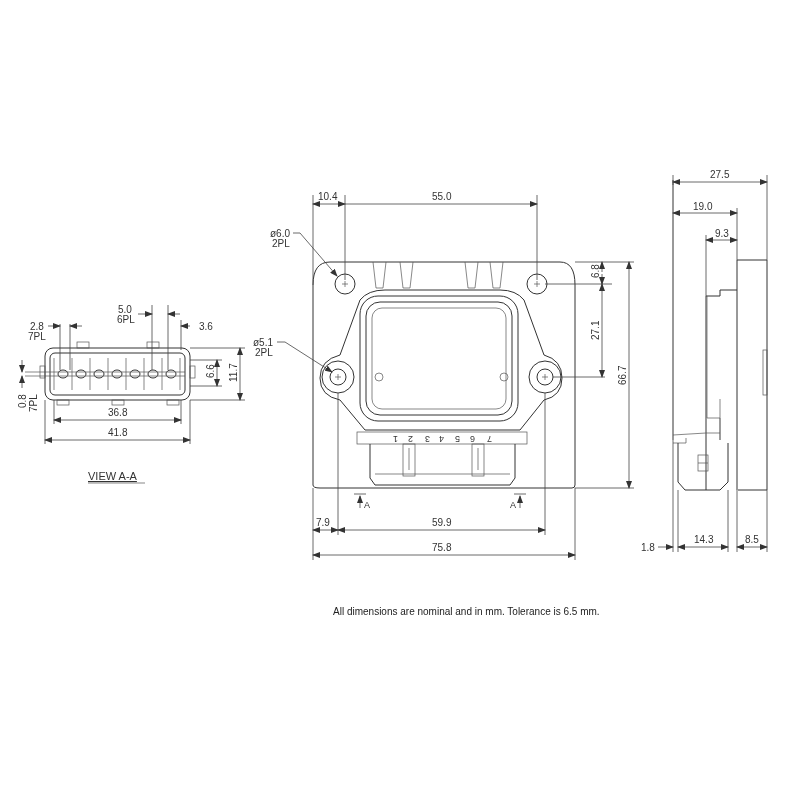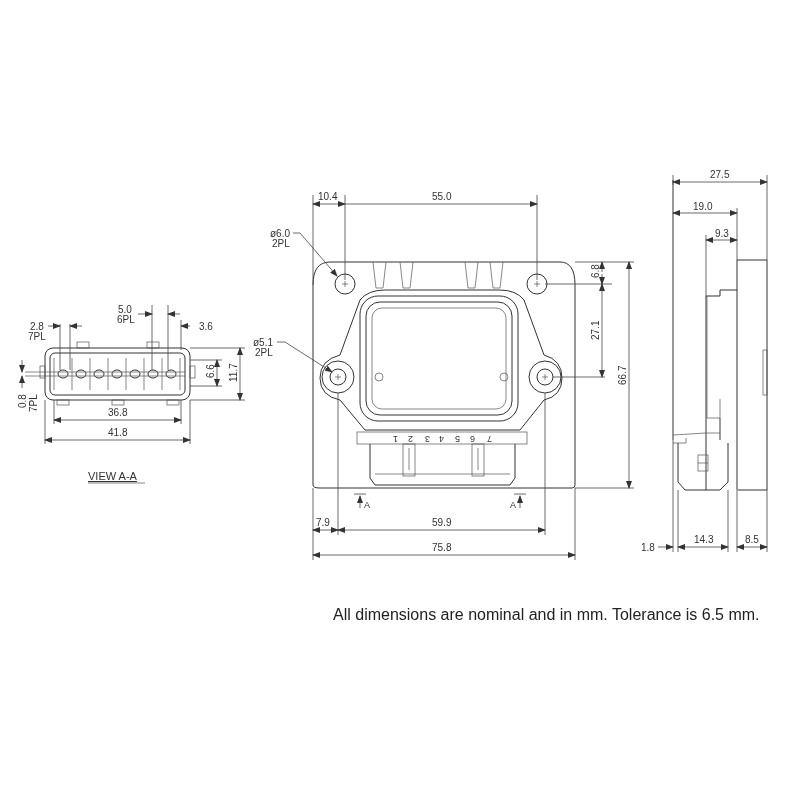--- a/index.html
+++ b/index.html
@@ -4,21 +4,21 @@
 <style>
   html, body { margin: 0; padding: 0; background: #ffffff; }
   body { width: 800px; height: 800px; position: relative; overflow: hidden; font-family: "Liberation Sans", sans-serif; }
   svg { position: absolute; left: 0; top: 0; }
   .ln { stroke: #333; stroke-width: 1; fill: none; }
   .dim { stroke: #444; stroke-width: 0.8; fill: none; }
   .thin { stroke: #555; stroke-width: 0.7; fill: none; }
   .lbl { font-family: "Liberation Sans", sans-serif; font-size: 10px; fill: #333; }
   .lblsm { font-family: "Liberation Sans", sans-serif; font-size: 9px; fill: #333; }
   .view { font-family: "Liberation Sans", sans-serif; font-size: 11px; fill: #333; text-decoration: underline; }
-  .note { position: absolute; left: 333px; top: 606px; font-size: 16px; color: #222; font-family: "Liberation Sans", sans-serif; white-space: nowrap; }
+  .note { position: absolute; left: 333px; top: 606px; font-size: 10px; color: #222; font-family: "Liberation Sans", sans-serif; white-space: nowrap; }
 </style>
 </head>
 <body>
 
 <svg width="800" height="800" viewBox="0 0 800 800">
   <defs>
     <marker id="arr" markerWidth="8" markerHeight="6" refX="7" refY="3" orient="auto-start-reverse" markerUnits="userSpaceOnUse">
       <path d="M0,0 L8,3 L0,6 z" fill="#333"></path>
     </marker>
   </defs>

